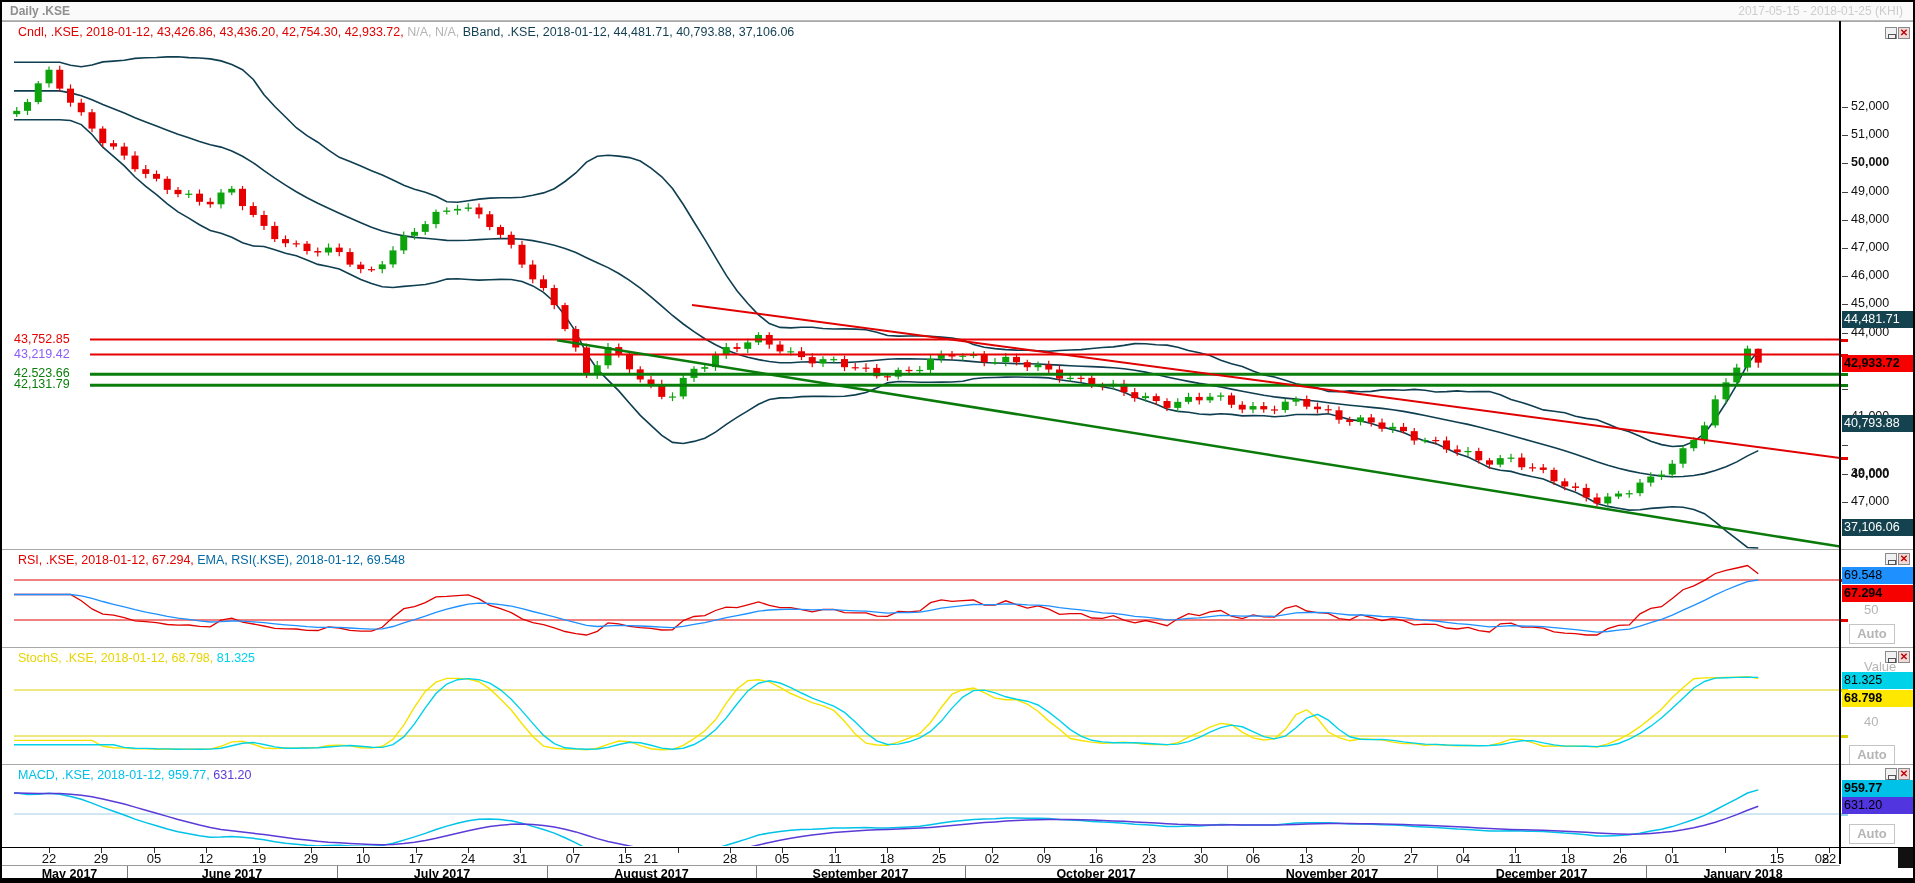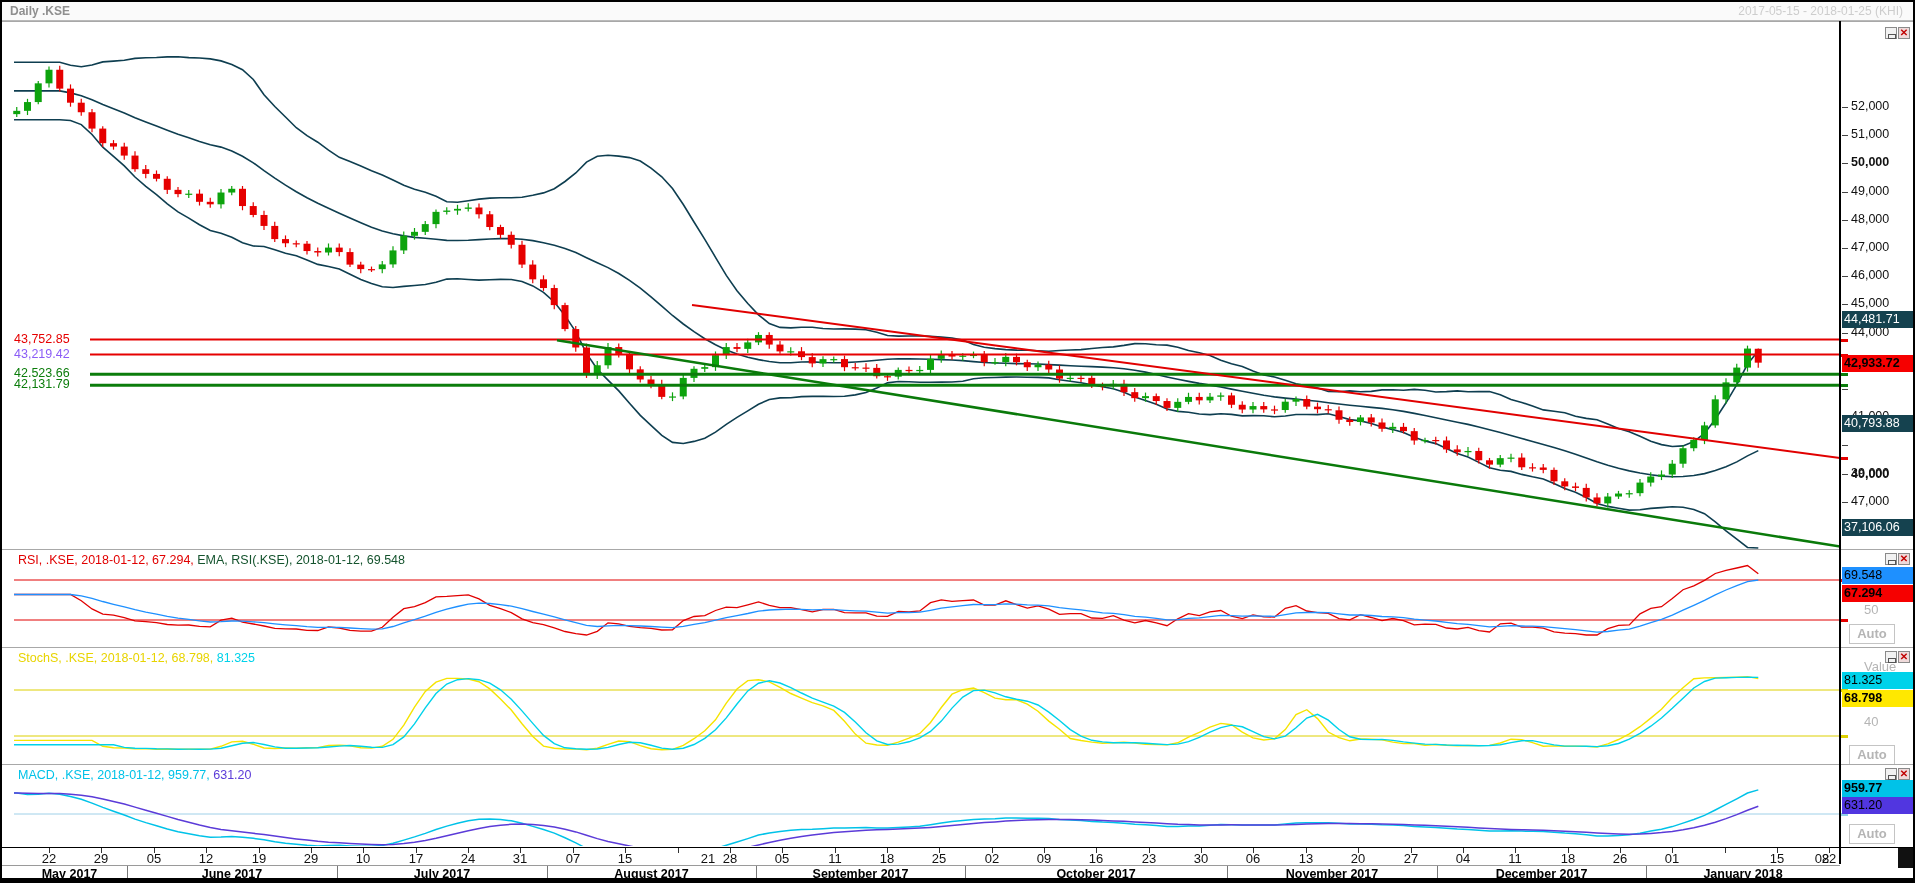--- a/index.html
+++ b/index.html
@@ -38,21 +38,22 @@
 </style>
 </head>
 <body>
 
 <div class="window">
   <div class="titlebar">
     <span class="title-text">Daily .KSE</span>
     <span class="range-text">2017-05-15 - 2018-01-25 (KHI)</span>
   </div>
 
-  <div class="legend" style="top:551px" id="legend-rsi"><span style="color: rgb(225, 0, 0);">RSI, .KSE, 2018-01-12, 67.294, </span><span style="color: #14532d;">EMA, RSI(.KSE), 2018-01-12, 69.548</span></div>
+  <div class="legend" style="top:23px" id="legend-main"><span style="color: rgb(225, 0, 0);">Cndl, .KSE, 2018-01-12, 43,426.86, 43,436.20, 42,754.30, 42,933.72, </span><span style="color: rgb(180, 180, 180);">N/A, N/A, </span><span style="color: rgb(18, 63, 82);">BBand, .KSE, 2018-01-12, 44,481.71, 40,793.88, 37,106.06</span></div>
+  <div class="legend" style="top:551px" id="legend-rsi"><span style="color: rgb(225, 0, 0);">RSI, .KSE, 2018-01-12, 67.294, </span><span style="color: #0369a1;">EMA, RSI(.KSE), 2018-01-12, 69.548</span></div>
   <div class="legend" style="top:649px" id="legend-stoch"><span style="color: rgb(232, 212, 0);">StochS, .KSE, 2018-01-12, 68.798, </span><span style="color: rgb(0, 210, 234);">81.325</span></div>
   <div class="legend" style="top:766px" id="legend-macd"><span style="color: rgb(0, 194, 232);">MACD, .KSE, 2018-01-12, 959.77, </span><span style="color: rgb(91, 59, 216);">631.20</span></div>
 
   <svg id="main-svg" style="top:45px" width="1838" height="502" viewBox="0 45 1838 502">
       <polyline points="12,60.2 57.8,60.2 68.5,63.2 79.3,64.7 90.0,63.0 100.8,59.9 111.5,59.1 122.3,58.2 133.0,56.4 143.8,55.7 154.5,55.5 165.3,54.9 176.0,54.8 186.8,55.6 197.5,56.0 208.3,56.9 219.0,58.9 229.8,62.6 240.5,67.7 251.3,77.5 262.0,92.7 272.8,104.5 283.5,115.0 294.3,125.7 305.0,133.7 315.8,140.2 326.5,148.2 337.3,155.3 348.0,159.6 358.8,164.0 369.5,168.8 380.3,173.1 391.0,178.0 401.8,183.3 412.5,187.2 423.3,190.2 434.0,194.3 444.8,199.7 455.5,200.3 466.3,198.8 477.0,197.1 487.8,196.1 498.5,195.7 509.3,195.7 520.0,195.2 530.8,193.3 541.5,190.9 552.3,186.7 563.0,179.5 573.8,171.0 584.5,160.1 595.3,154.3 606.0,153.2 616.8,154.1 627.5,155.6 638.3,159.0 649.0,166.1 659.8,174.8 670.5,186.5 681.3,202.5 692.0,220.0 702.8,237.3 713.5,255.3 724.3,273.4 735.0,288.7 745.8,301.5 756.5,312.8 767.3,321.6 778.0,325.4 788.8,325.9 799.5,325.3 810.3,325.3 821.0,326.5 831.8,327.0 842.5,326.9 853.3,327.1 864.0,327.8 874.8,330.3 885.5,333.5 896.3,334.1 907.0,334.0 917.8,333.9 928.5,334.2 939.3,335.1 950.0,336.0 960.8,338.0 971.5,342.4 982.3,345.2 993.0,346.6 1003.8,347.6 1014.5,348.1 1025.3,348.2 1036.0,348.7 1046.8,349.2 1057.5,348.5 1068.3,348.0 1079.0,347.6 1089.8,346.5 1100.5,345.5 1111.3,344.9 1122.0,343.4 1132.8,341.6 1143.5,341.7 1154.3,342.7 1165.0,343.1 1175.8,345.2 1186.5,348.5 1197.3,350.7 1208.0,353.6 1218.8,358.2 1229.5,361.8 1240.3,364.6 1251.0,369.1 1261.8,372.9 1272.5,375.0 1283.3,378.2 1294.0,381.8 1304.8,383.9 1315.5,386.0 1326.3,389.5 1337.0,389.7 1347.8,388.9 1358.5,389.7 1369.3,389.4 1380.0,387.9 1390.8,387.8 1401.5,388.3 1412.3,387.4 1423.0,388.2 1433.8,390.0 1444.5,389.6 1455.3,388.9 1466.0,389.7 1476.8,389.5 1487.5,389.6 1498.3,392.7 1509.0,397.5 1519.8,400.5 1530.5,403.9 1541.3,407.9 1552.0,409.3 1562.8,410.7 1573.5,414.2 1584.3,416.4 1595.0,417.8 1605.8,421.9 1616.5,426.4 1627.3,429.7 1638.0,434.3 1648.8,439.2 1659.5,442.6 1670.3,444.5 1681.0,443.9 1691.8,439.6 1702.5,431.4 1713.3,417.3 1724.0,400.8 1734.8,382.6 1745.5,362.3 1756.3,348.7" fill="none" stroke="#0e3e50" stroke-width="1.6"></polyline>
       <polyline points="12,88.9 57.8,88.9 68.5,90.9 79.3,93.7 90.0,97.8 100.8,102.6 111.5,106.8 122.3,111.0 133.0,115.7 143.8,120.0 154.5,124.1 165.3,128.3 176.0,132.3 186.8,135.8 197.5,139.4 208.3,142.7 219.0,145.1 229.8,149.0 240.5,154.2 251.3,160.8 262.0,168.6 272.8,176.1 283.5,183.1 294.3,189.7 305.0,195.8 315.8,201.3 326.5,206.3 337.3,211.2 348.0,215.9 358.8,220.7 369.5,225.2 380.3,228.9 391.0,231.8 401.8,233.9 412.5,235.4 423.3,236.3 434.0,237.3 444.8,238.4 455.5,238.5 466.3,238.2 477.0,237.6 487.8,237.0 498.5,236.6 509.3,236.6 520.0,237.3 530.8,238.6 541.5,240.7 552.3,243.3 563.0,246.5 573.8,250.5 584.5,255.7 595.3,260.8 606.0,265.6 616.8,271.5 627.5,278.4 638.3,286.2 649.0,294.8 659.8,304.1 670.5,313.5 681.3,322.0 692.0,329.7 702.8,336.7 713.5,342.7 724.3,347.9 735.0,352.1 745.8,355.2 756.5,357.6 767.3,359.5 778.0,360.7 788.8,360.8 799.5,360.0 810.3,359.9 821.0,360.5 831.8,360.7 842.5,360.6 853.3,360.0 864.0,359.2 874.8,358.2 885.5,357.2 896.3,356.8 907.0,356.9 917.8,357.0 928.5,357.2 939.3,357.6 950.0,358.0 960.8,358.6 971.5,359.6 982.3,360.5 993.0,361.0 1003.8,361.3 1014.5,361.6 1025.3,361.8 1036.0,362.0 1046.8,362.6 1057.5,363.1 1068.3,363.7 1079.0,364.2 1089.8,364.6 1100.5,365.1 1111.3,365.8 1122.0,366.8 1132.8,368.3 1143.5,370.1 1154.3,372.5 1165.0,375.0 1175.8,377.3 1186.5,379.4 1197.3,381.4 1208.0,383.1 1218.8,385.0 1229.5,387.1 1240.3,389.3 1251.0,391.3 1261.8,393.3 1272.5,394.9 1283.3,396.1 1294.0,397.1 1304.8,398.2 1315.5,399.3 1326.3,400.7 1337.0,402.0 1347.8,403.2 1358.5,404.3 1369.3,405.4 1380.0,406.4 1390.8,407.7 1401.5,409.4 1412.3,411.4 1423.0,413.5 1433.8,415.8 1444.5,418.0 1455.3,420.2 1466.0,422.4 1476.8,425.0 1487.5,427.7 1498.3,430.5 1509.0,433.4 1519.8,436.5 1530.5,439.4 1541.3,442.4 1552.0,445.4 1562.8,448.7 1573.5,452.2 1584.3,455.9 1595.0,459.7 1605.8,463.2 1616.5,466.3 1627.3,468.9 1638.0,471.0 1648.8,472.8 1659.5,474.1 1670.3,474.7 1681.0,474.5 1691.8,473.5 1702.5,471.6 1713.3,468.6 1724.0,464.8 1734.8,459.9 1745.5,453.9 1756.3,448.6" fill="none" stroke="#0e3e50" stroke-width="1.6"></polyline>
       <polyline points="12,117.7 57.8,117.7 68.5,118.5 79.3,122.6 90.0,132.5 100.8,145.2 111.5,154.4 122.3,163.9 133.0,175.0 143.8,184.4 154.5,192.7 165.3,201.8 176.0,209.9 186.8,216.1 197.5,222.7 208.3,228.5 219.0,231.3 229.8,235.3 240.5,240.7 251.3,244.0 262.0,244.5 272.8,247.7 283.5,251.3 294.3,253.7 305.0,257.9 315.8,262.4 326.5,264.5 337.3,267.0 348.0,272.2 358.8,277.4 369.5,281.6 380.3,284.8 391.0,285.5 401.8,284.4 412.5,283.5 423.3,282.5 434.0,280.3 444.8,277.1 455.5,276.8 466.3,277.5 477.0,278.1 487.8,277.8 498.5,277.4 509.3,277.5 520.0,279.4 530.8,283.9 541.5,290.4 552.3,300.0 563.0,313.6 573.8,329.9 584.5,351.4 595.3,367.3 606.0,378.1 616.8,388.9 627.5,401.2 638.3,413.4 649.0,423.4 659.8,433.4 670.5,440.4 681.3,441.5 692.0,439.4 702.8,436.2 713.5,430.1 724.3,422.3 735.0,415.4 745.8,408.9 756.5,402.3 767.3,397.5 778.0,395.9 788.8,395.8 799.5,394.6 810.3,394.4 821.0,394.4 831.8,394.5 842.5,394.3 853.3,392.9 864.0,390.6 874.8,386.0 885.5,380.9 896.3,379.5 907.0,379.8 917.8,380.2 928.5,380.3 939.3,380.1 950.0,380.0 960.8,379.3 971.5,376.8 982.3,375.8 993.0,375.5 1003.8,375.1 1014.5,375.0 1025.3,375.3 1036.0,375.4 1046.8,375.9 1057.5,377.8 1068.3,379.3 1079.0,380.7 1089.8,382.7 1100.5,384.7 1111.3,386.7 1122.0,390.3 1132.8,394.9 1143.5,398.5 1154.3,402.3 1165.0,407.0 1175.8,409.4 1186.5,410.3 1197.3,412.0 1208.0,412.6 1218.8,411.8 1229.5,412.4 1240.3,413.9 1251.0,413.6 1261.8,413.7 1272.5,414.8 1283.3,414.0 1294.0,412.5 1304.8,412.5 1315.5,412.6 1326.3,411.8 1337.0,414.4 1347.8,417.6 1358.5,418.9 1369.3,421.4 1380.0,425.0 1390.8,427.6 1401.5,430.5 1412.3,435.3 1423.0,438.9 1433.8,441.6 1444.5,446.5 1455.3,451.4 1466.0,455.1 1476.8,460.4 1487.5,465.8 1498.3,468.3 1509.0,469.4 1519.8,472.4 1530.5,474.8 1541.3,476.9 1552.0,481.6 1562.8,486.6 1573.5,490.2 1584.3,495.5 1595.0,501.5 1605.8,504.4 1616.5,506.2 1627.3,508.1 1638.0,507.8 1648.8,506.4 1659.5,505.6 1670.3,504.8 1681.0,505.2 1691.8,507.4 1702.5,511.7 1713.3,519.9 1724.0,528.9 1734.8,537.1 1745.5,545.5 1756.3,546.0" fill="none" stroke="#0e3e50" stroke-width="1.6"></polyline>
       <line x1="14.75" y1="104.89584299475563" x2="14.75" y2="115.01262479406256" stroke="#0da30d" stroke-width="1.2"></line>
       <rect x="11.25" y="108.83718650980627" width="7" height="3.2955003828917455" fill="#0da30d"></rect>
       <line x1="25.5" y1="96.84187034257239" x2="25.5" y2="113.04172210920753" stroke="#0da30d" stroke-width="1.2"></line>
@@ -512,21 +513,21 @@
       <div class="dlabel" style="left: 414px;">17</div>
       <div class="dtick" style="left: 466px;"></div>
       <div class="dlabel" style="left: 466px;">24</div>
       <div class="dtick" style="left: 518px;"></div>
       <div class="dlabel" style="left: 518px;">31</div>
       <div class="dtick" style="left: 571px;"></div>
       <div class="dlabel" style="left: 571px;">07</div>
       <div class="dtick" style="left: 623px;"></div>
       <div class="dlabel" style="left: 623px;">15</div>
       <div class="dtick" style="left: 676px;"></div>
-      <div class="dlabel" style="left: 706px;">21</div>
+      <div class="dlabel" style="left: 649px;">21</div>
       <div class="dtick" style="left: 728px;"></div>
       <div class="dlabel" style="left: 728px;">28</div>
       <div class="dtick" style="left: 780px;"></div>
       <div class="dlabel" style="left: 780px;">05</div>
       <div class="dtick" style="left: 833px;"></div>
       <div class="dlabel" style="left: 833px;">11</div>
       <div class="dtick" style="left: 885px;"></div>
       <div class="dlabel" style="left: 885px;">18</div>
       <div class="dtick" style="left: 937px;"></div>
       <div class="dlabel" style="left: 937px;">25</div>

